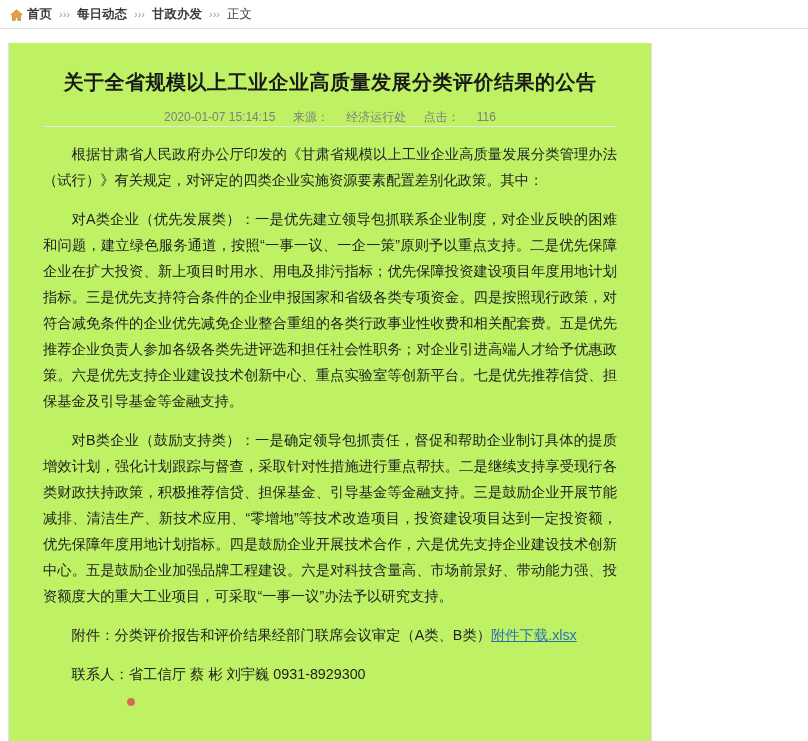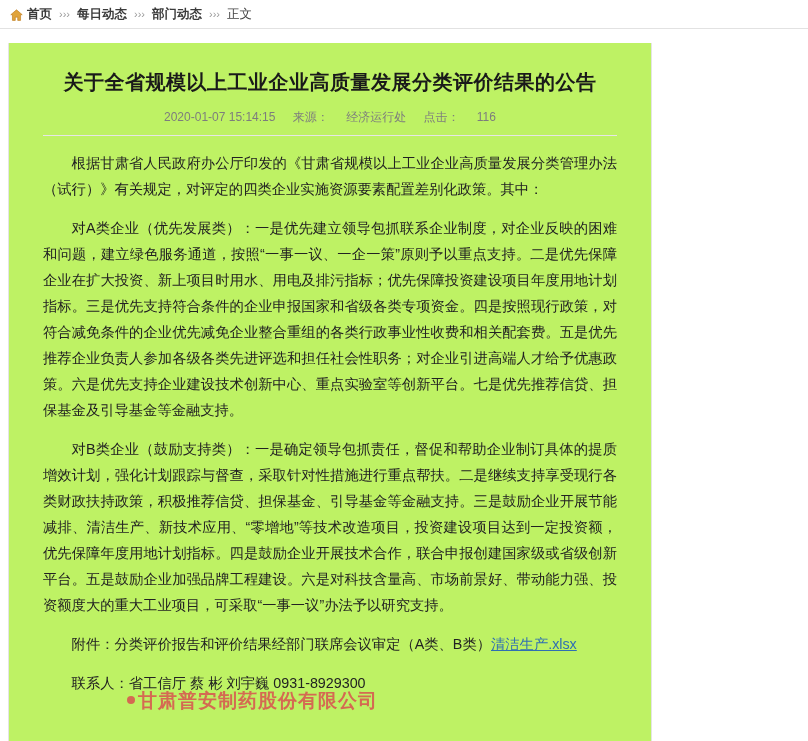--- a/index.html
+++ b/index.html
@@ -73,21 +73,20 @@
     color: #1a1a1a;
     line-height: 30px;
     margin: 6px 0 12px 0;
     letter-spacing: 0.5px;
   }
 
   .meta {
     text-align: center;
     font-size: 12px;
     color: #7d7d7d;
-    padding-bottom: 9px;
     border-bottom: 1px solid #e6e6e6;
   }
   .meta span { margin: 0 7px; }
 
   .body {
     padding-top: 14px;
     font-size: 14.3px;
     line-height: 26px;
     color: #222;
     text-align: justify;
@@ -133,46 +132,46 @@
 <div class="breadcrumb">
   <span class="home-icon">
     <svg viewBox="0 0 16 16" width="13" height="13" aria-hidden="true">
       <path d="M8 1 L1 7 H3 V14 H6.5 V10 H9.5 V14 H13 V7 H15 Z" fill="#e0a33a" stroke="#c07c1e" stroke-width="0.8"></path>
     </svg>
   </span>
   <a class="crumb" href="#">首页</a>
   <span class="sep">›››</span>
   <a class="crumb" href="#">每日动态</a>
   <span class="sep">›››</span>
-  <a class="crumb" href="#">部门动态</a>
+  <a class="crumb" href="#">甘政办发</a>
   <span class="sep">›››</span>
   <span class="crumb">正文</span>
 </div>
 
 <div class="page-frame">
   <div class="article">
 
     <div class="title">关于全省规模以上工业企业高质量发展分类评价结果的公告</div>
 
     <div class="meta">
       <span>2020-01-07 15:14:15</span>
       <span>来源：</span>
       <span>经济运行处</span>
       <span>点击：</span>
       <span>116</span>
     </div>
 
     <div class="body">
       <p>根据甘肃省人民政府办公厅印发的《甘肃省规模以上工业企业高质量发展分类管理办法（试行）》有关规定，对评定的四类企业实施资源要素配置差别化政策。其中：</p>
       <p>对A类企业（优先发展类）：一是优先建立领导包抓联系企业制度，对企业反映的困难和问题，建立绿色服务通道，按照“一事一议、一企一策”原则予以重点支持。二是优先保障企业在扩大投资、新上项目时用水、用电及排污指标；优先保障投资建设项目年度用地计划指标。三是优先支持符合条件的企业申报国家和省级各类专项资金。四是按照现行政策，对符合减免条件的企业优先减免企业整合重组的各类行政事业性收费和相关配套费。五是优先推荐企业负责人参加各级各类先进评选和担任社会性职务；对企业引进高端人才给予优惠政策。六是优先支持企业建设技术创新中心、重点实验室等创新平台。七是优先推荐信贷、担保基金及引导基金等金融支持。</p>
-      <p>对B类企业（鼓励支持类）：一是确定领导包抓责任，督促和帮助企业制订具体的提质增效计划，强化计划跟踪与督查，采取针对性措施进行重点帮扶。二是继续支持享受现行各类财政扶持政策，积极推荐信贷、担保基金、引导基金等金融支持。三是鼓励企业开展节能减排、清洁生产、新技术应用、“零增地”等技术改造项目，投资建设项目达到一定投资额，优先保障年度用地计划指标。四是鼓励企业开展技术合作，联合申报创建国家级或省级创新平台。五是鼓励企业加强品牌工程建设。六是对科技含量高、市场前景好、带动能力强、投资额度大的重大工业项目，可采取“一事一议”办法予以研究支持。</p>
+      <p>对B类企业（鼓励支持类）：一是确定领导包抓责任，督促和帮助企业制订具体的提质增效计划，强化计划跟踪与督查，采取针对性措施进行重点帮扶。二是继续支持享受现行各类财政扶持政策，积极推荐信贷、担保基金、引导基金等金融支持。三是鼓励企业开展节能减排、清洁生产、新技术应用、“零增地”等技术改造项目，投资建设项目达到一定投资额，优先保障年度用地计划指标。四是鼓励企业开展技术合作，六是优先支持企业建设技术创新中心。五是鼓励企业加强品牌工程建设。六是对科技含量高、市场前景好、带动能力强、投资额度大的重大工业项目，可采取“一事一议”办法予以研究支持。</p>
 
-      <p><span>附件：分类评价报告和评价结果经部门联席会议审定（A类、B类）</span><a class="attach-link" href="#">清洁生产.xlsx</a></p>
+      <p><span>附件：分类评价报告和评价结果经部门联席会议审定（A类、B类）</span><a class="attach-link" href="#">附件下载.xlsx</a></p>
 
       <p>联系人：省工信厅  蔡 彬  刘宇巍 0931-8929300</p>
 
     </div>
   </div>
 
   <div class="stamp">
-    <span class="dot"></span><span>甘肃普安制药股份有限公司</span>
+    <span class="dot"></span>
   </div>
 </div>
 
 </body></html>

